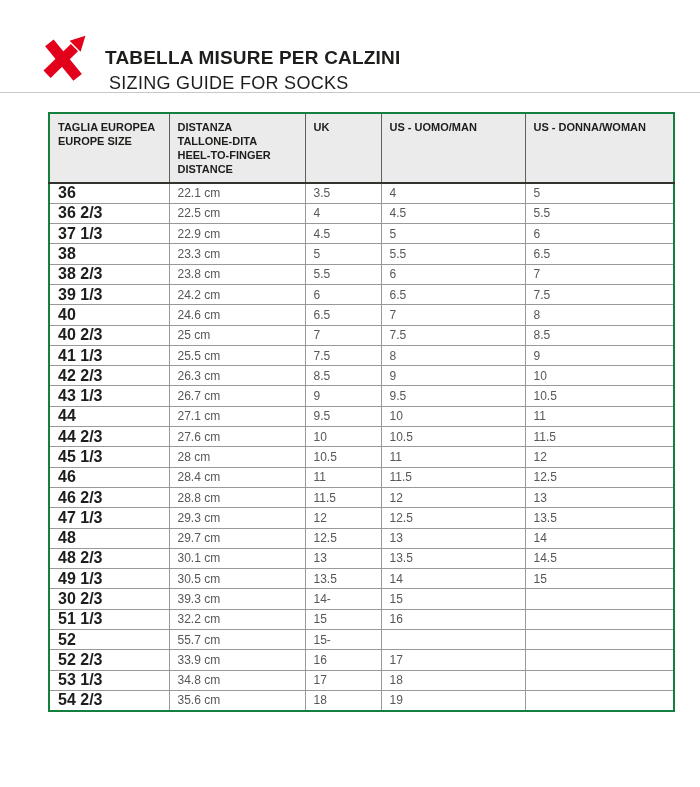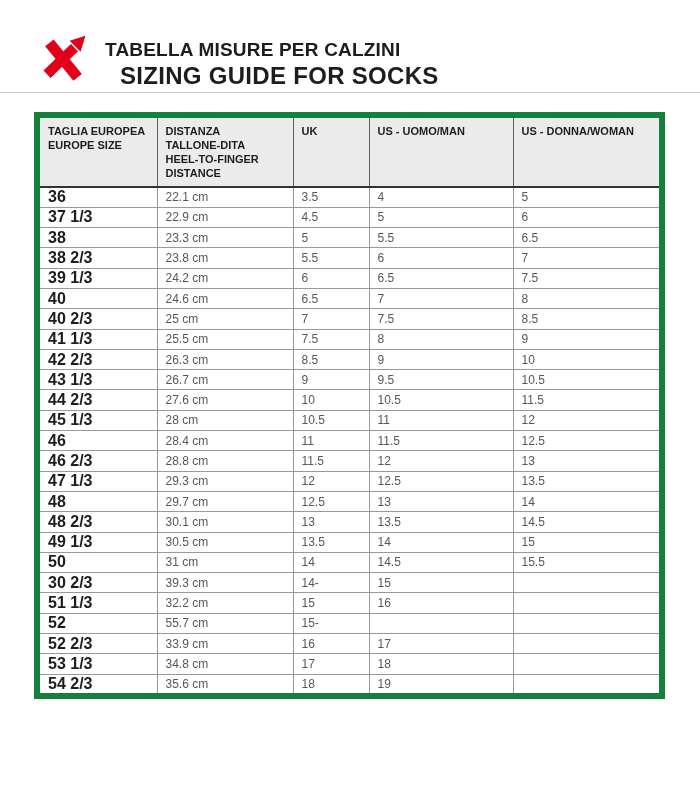--- a/index.html
+++ b/index.html
@@ -13,26 +13,26 @@
   *{box-sizing:border-box;}
   html,body{margin:0;padding:0;}
   body{
     width:700px;height:787px;background:#ffffff;
     font-family:"Liberation Sans", sans-serif;
     color:var(--ink);
     overflow:hidden;
   }
   .page-header{position:relative;height:93px;border-bottom:1px solid #c8c8c8;}
   .logo{position:absolute;left:40px;top:29px;width:47px;height:56px;}
-  .titles{position:absolute;left:105px;top:38px;}
+  .titles{position:absolute;left:105px;top:46px;}
   .page-title{margin:0;font-size:19px;line-height:24px;font-weight:bold;letter-spacing:.2px;color:var(--ink);}
-  .page-subtitle{margin:2px 15px 0;font-size:24px;line-height:23px;font-weight:bold;letter-spacing:.3px;color:var(--ink);}
+  .page-subtitle{margin:2px 4px 0;font-size:18px;line-height:23px;font-weight:normal;letter-spacing:.3px;color:var(--ink);}
 
   .table-wrap{margin:19px 0 0 34px;}
-  table{border-collapse:collapse;width:625px;table-layout:fixed;border:6px solid #15803d;}
+  table{border-collapse:collapse;width:625px;table-layout:fixed;border:2px solid #15803d;margin-left:14px;}
   col.c1{width:120px;} col.c2{width:136px;} col.c3{width:76px;} col.c4{width:144px;} col.c5{width:149px;}
 
   thead th{
     background:var(--header-bg);
     border:1px solid var(--grid-dark);
     border-bottom:2px solid #33332f;
     text-align:left;vertical-align:top;
     padding:6px 4px 6px 8px;
     font-size:11px;line-height:14px;
     color:var(--ink);
@@ -104,20 +104,27 @@
     </thead>
     <tbody>
         <tr>
           <th scope="row">36</th>
           <td>22.1 cm</td>
           <td>3.5</td>
           <td>4</td>
           <td>5</td>
         </tr>
         <tr>
+          <th scope="row">36 2/3</th>
+          <td>22.5 cm</td>
+          <td>4</td>
+          <td>4.5</td>
+          <td>5.5</td>
+        </tr>
+        <tr>
           <th scope="row">37 1/3</th>
           <td>22.9 cm</td>
           <td>4.5</td>
           <td>5</td>
           <td>6</td>
         </tr>
         <tr>
           <th scope="row">38</th>
           <td>23.3 cm</td>
           <td>5</td>
@@ -167,20 +174,27 @@
           <td>10</td>
         </tr>
         <tr>
           <th scope="row">43 1/3</th>
           <td>26.7 cm</td>
           <td>9</td>
           <td>9.5</td>
           <td>10.5</td>
         </tr>
         <tr>
+          <th scope="row">44</th>
+          <td>27.1 cm</td>
+          <td>9.5</td>
+          <td>10</td>
+          <td>11</td>
+        </tr>
+        <tr>
           <th scope="row">44 2/3</th>
           <td>27.6 cm</td>
           <td>10</td>
           <td>10.5</td>
           <td>11.5</td>
         </tr>
         <tr>
           <th scope="row">45 1/3</th>
           <td>28 cm</td>
           <td>10.5</td>
@@ -223,27 +237,20 @@
           <td>14.5</td>
         </tr>
         <tr>
           <th scope="row">49 1/3</th>
           <td>30.5 cm</td>
           <td>13.5</td>
           <td>14</td>
           <td>15</td>
         </tr>
         <tr>
-          <th scope="row">50</th>
-          <td>31 cm</td>
-          <td>14</td>
-          <td>14.5</td>
-          <td>15.5</td>
-        </tr>
-        <tr>
           <th scope="row">30 2/3</th>
           <td>39.3 cm</td>
           <td>14-</td>
           <td>15</td>
           <td></td>
         </tr>
         <tr>
           <th scope="row">51 1/3</th>
           <td>32.2 cm</td>
           <td>15</td>

